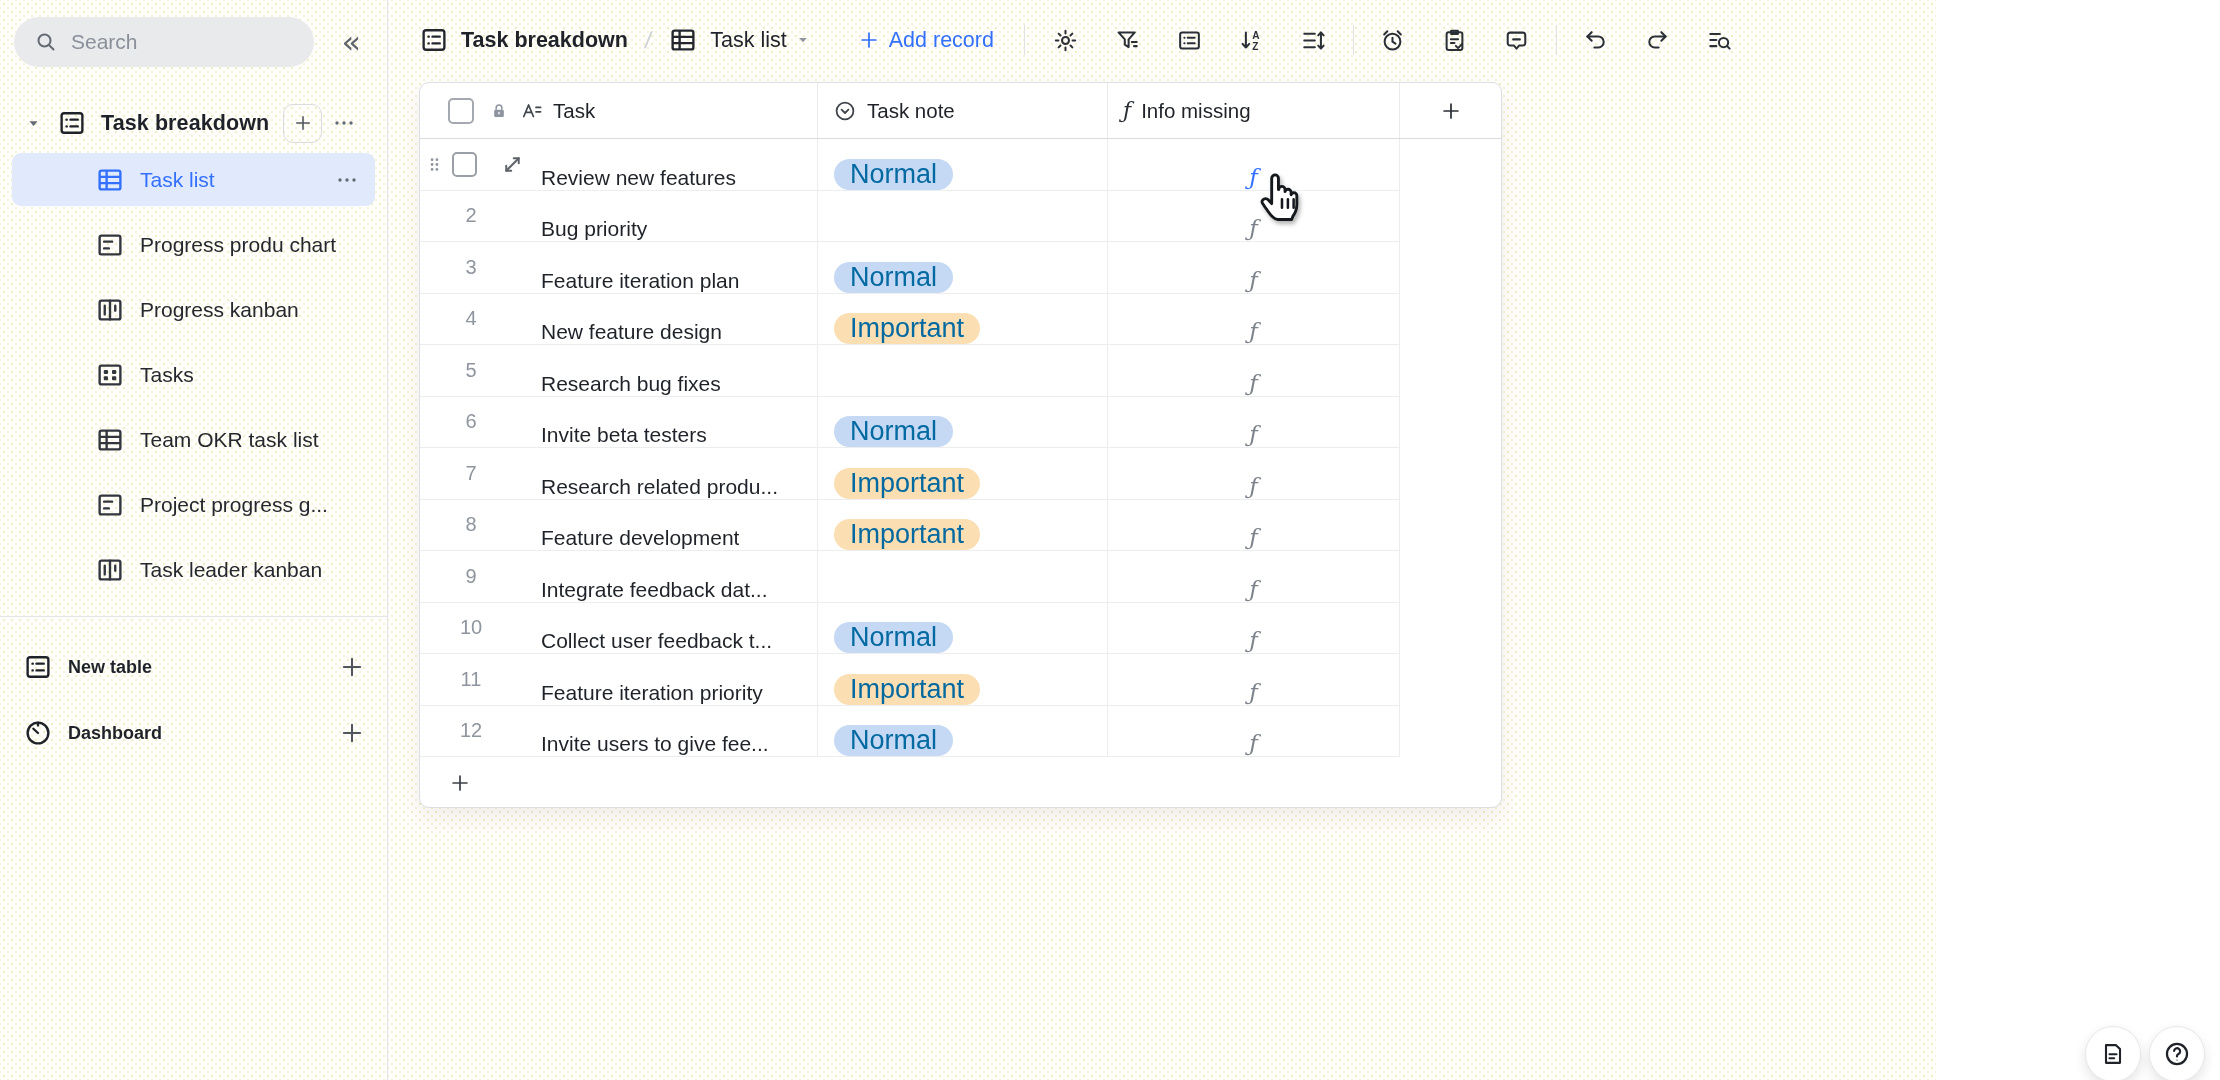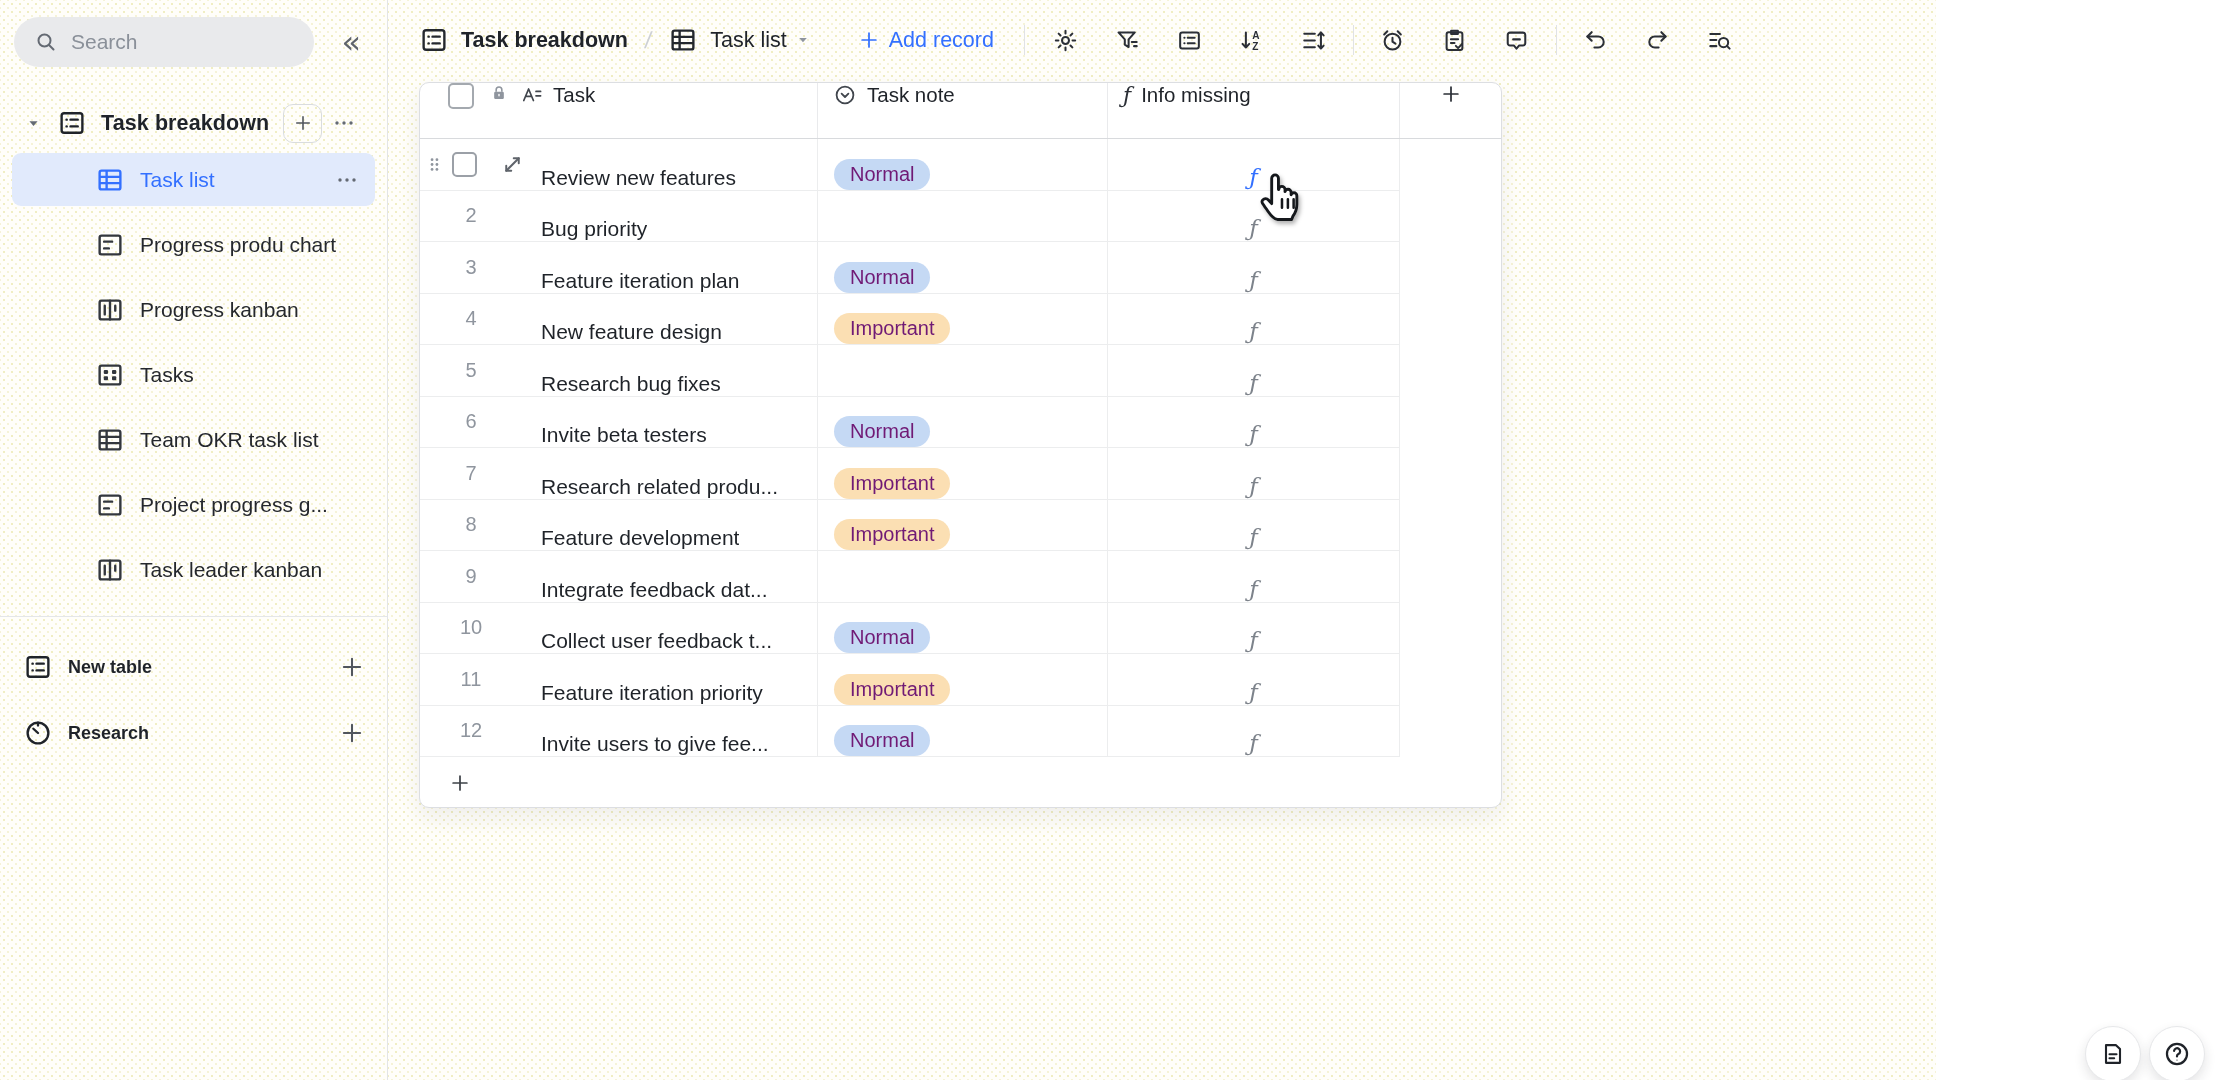--- a/index.html
+++ b/index.html
@@ -58,21 +58,21 @@
   .vsep{width:1px;height:30px;background:#e0e2e6;margin:0 10px 0 30px}
   .vsep.mid{margin:0 8px}
   .tb-btn{width:62px;height:46px;border-radius:9px;display:flex;align-items:center;justify-content:center;
     color:#2b2f36;cursor:pointer}
   .tb-btn svg{width:27px;height:27px}
   
   .card{position:absolute;left:419px;top:82px;width:1081px;height:724px;background:#fff;
     border:1px solid #dcdee2;border-radius:10px;box-shadow:0 10px 22px rgba(31,35,41,.07);
     overflow:hidden;box-sizing:content-box}
   .t-head{display:flex;height:55px;border-bottom:1px solid #d8dadd;font-size:20.5px;color:#1f2329}
-  .hcell{display:flex;box-sizing:border-box}
+  .hcell{display:flex;align-items:center;box-sizing:border-box}
   .h-task{width:398px;border-right:1px solid #e9eaec;padding-left:28px}
   .h-note{width:290px;border-right:1px solid #e9eaec;padding-left:15px}
   .h-info{width:292px;border-right:1px solid #e9eaec;padding-left:15px}
   .h-plus{flex:1;justify-content:center;cursor:pointer;color:#2b2f36}
   .h-plus svg{width:22px;height:22px}
   .hd-cbx{width:22px;height:22px;border:2px solid #a4a9af;border-radius:5px;background:#fff;cursor:pointer;flex:0 0 auto}
   .hd-lock{width:20px;height:20px;color:#8f959e;margin-left:15px}
   .fld-icon{width:24px;height:24px;color:#41464d;margin-left:11px;margin-right:9px}
   .h-note .fld-icon,.h-info .fld-icon{margin-left:0;margin-right:10px}
   .fx-h{font-family:"DejaVu Serif",serif;font-style:italic;font-size:22px;color:#2b2f36;margin-right:10px}
@@ -85,21 +85,21 @@
   .c-plus{flex:1}
   .lead{flex:0 0 121px;display:flex;align-items:center;height:100%}
   .row-num{margin-left:26px;width:50px;text-align:center;color:#8f959e;font-size:20px}
   .row-ctrl{display:none;align-items:center}
   .hovered .row-ctrl{display:flex}
   .drag{width:13px;height:23px;color:#8f959e;margin-left:8px;cursor:grab}
   .row-cbx{width:21px;height:21px;border:2px solid #9ba0a7;border-radius:5px;background:#fff;margin-left:11px;cursor:pointer}
   .exp{width:25px;height:25px;color:#5f646b;margin-left:23px;cursor:pointer}
   .task-text{white-space:nowrap;overflow:hidden;color:#1f2329}
   .badge{height:31px;display:inline-flex;align-items:center;padding:0 16px;border-radius:16px;
-    font-size:20px;color:#701a75}
+    font-size:27px;color:#0369a1}
   .fx{font-family:"DejaVu Serif",serif;font-style:italic;font-size:23px;color:#7d838b}
   .fx.active{color:#3370ff}
   .t-add{height:51px;display:flex;align-items:center;padding-left:29px;color:#3c4147;cursor:pointer}
   .t-add svg{width:22px;height:22px}
   
   .fab{position:absolute;width:54px;height:54px;border-radius:50%;background:#fff;border:1px solid #e7e8ea;
     box-shadow:0 5px 12px rgba(31,35,41,.12);display:flex;align-items:center;justify-content:center;
     color:#1f2329;cursor:pointer}
   .fab svg{width:28px;height:28px}
   #fab-doc{left:2085px;top:1026px}
@@ -336,21 +336,21 @@
       <span class="foot-plus">
           <svg>
             <use href="#i-plus"></use>
           </svg>
         </span>
     </div>
     <div class="sb-foot gap">
       <svg class="it-icon">
           <use href="#i-dash"></use>
         </svg>
-      <span class="it-lbl">Research</span>
+      <span class="it-lbl">Dashboard</span>
       <span class="foot-plus">
           <svg>
             <use href="#i-plus"></use>
           </svg>
         </span>
     </div>
   </aside>
 
   <div class="topbar">
     <div class="crumb">

